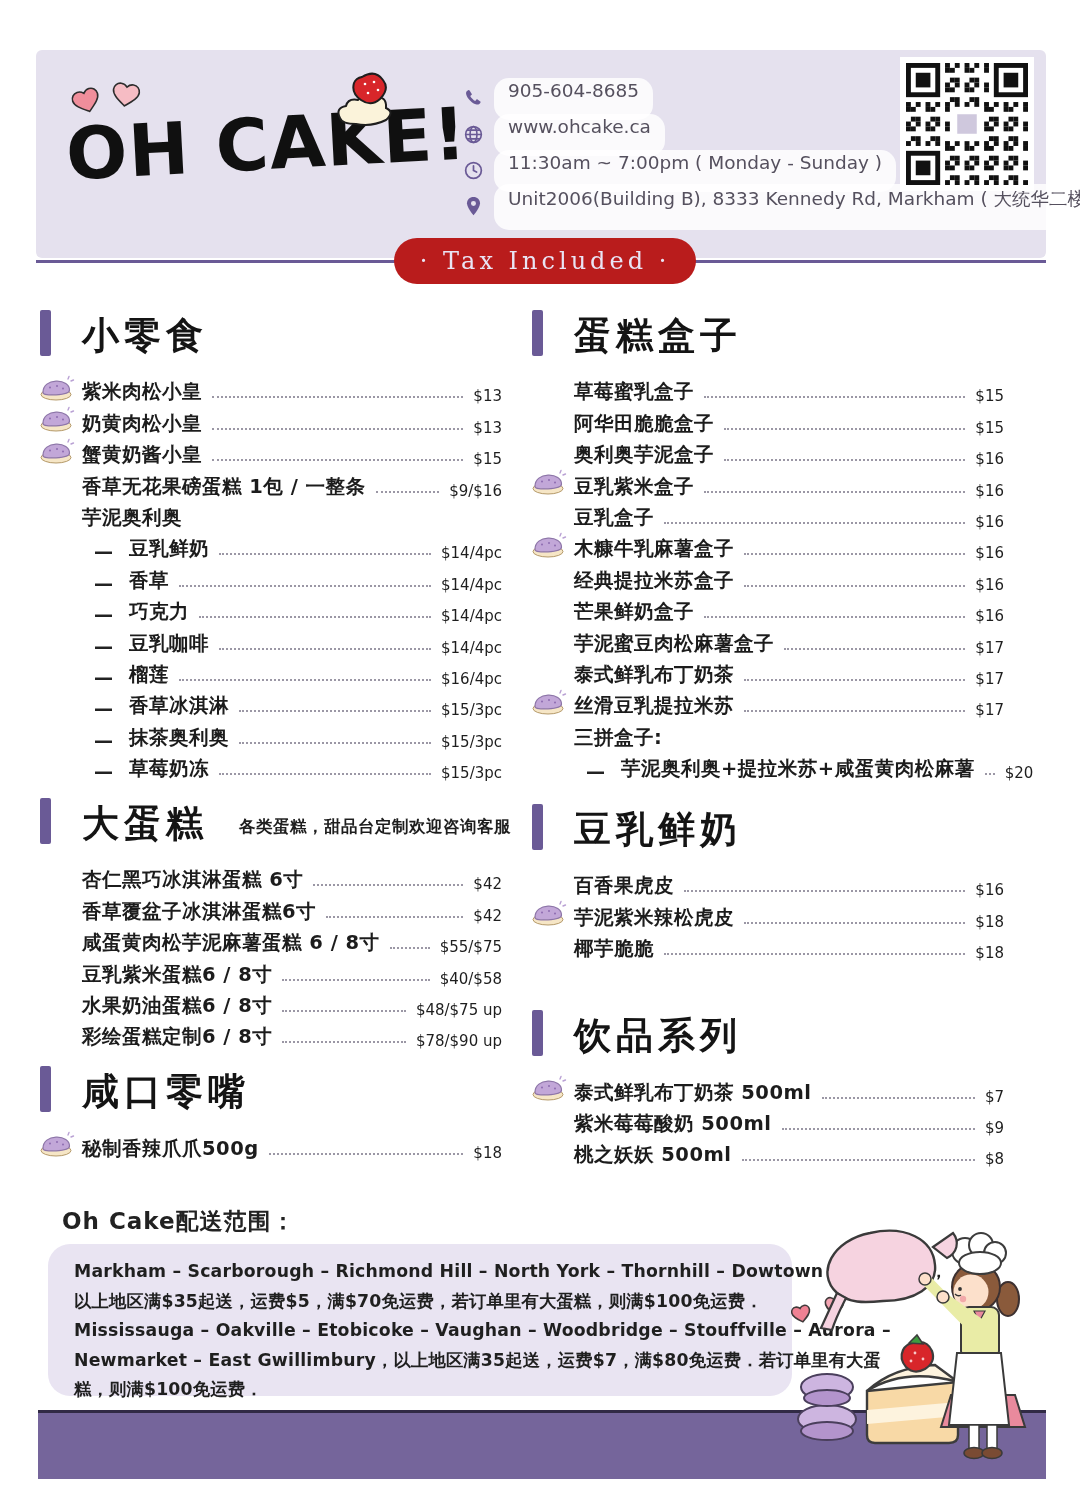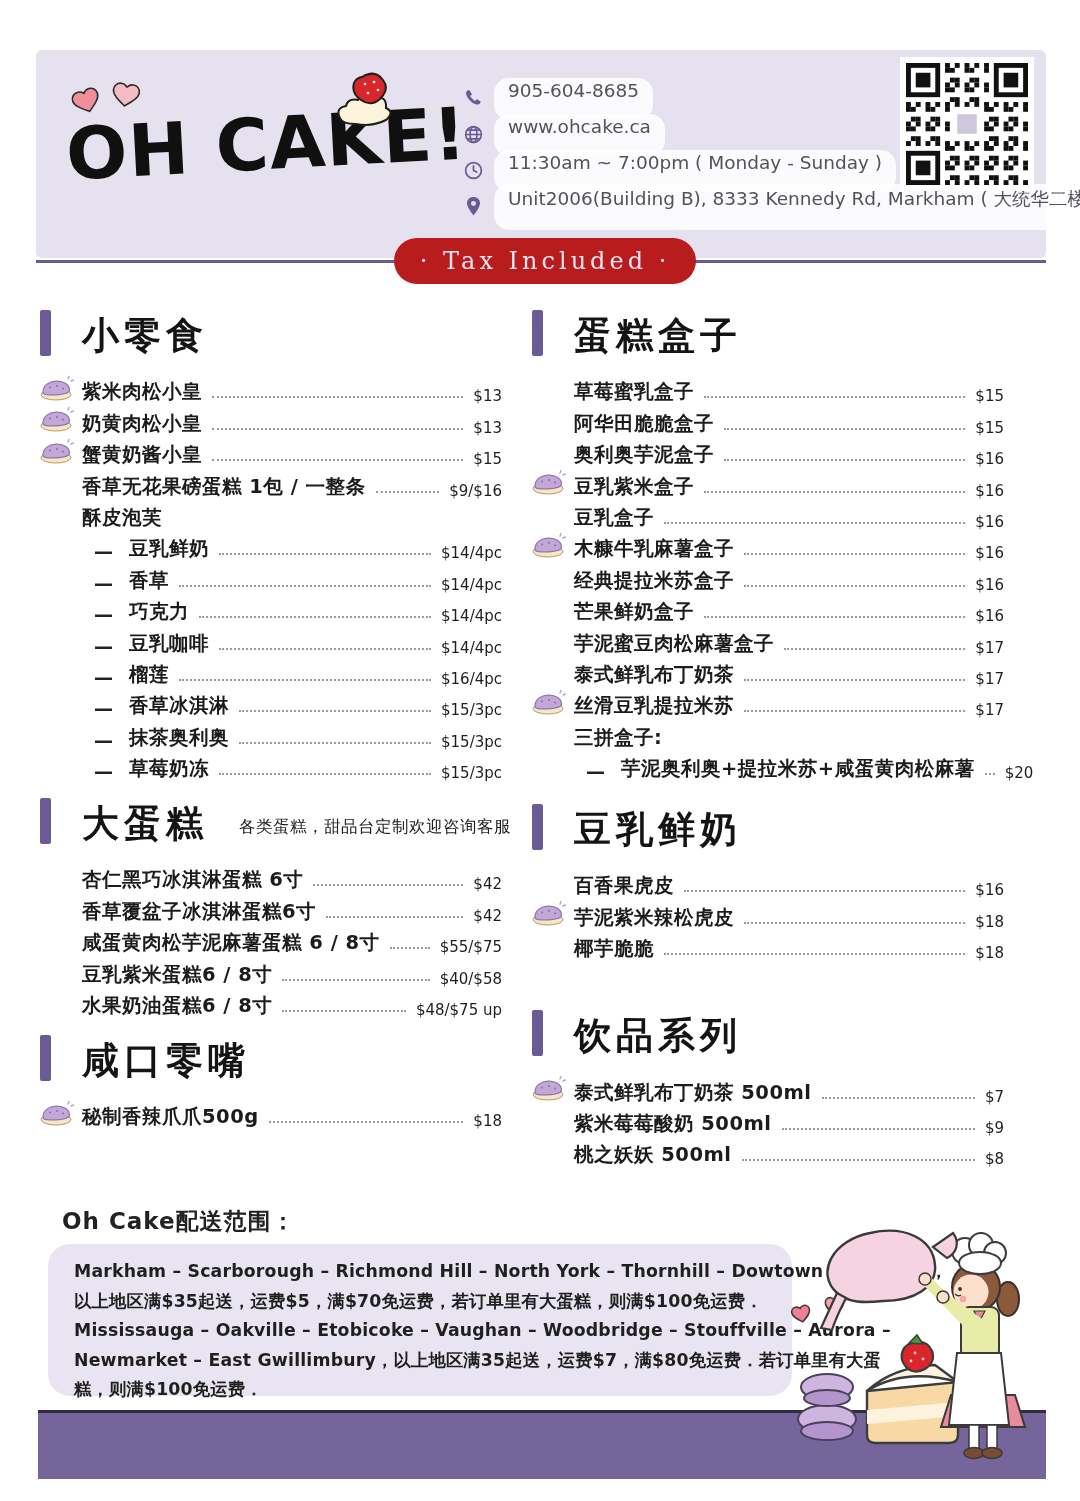--- a/index.html
+++ b/index.html
@@ -28,21 +28,21 @@
       font-size:24px;letter-spacing:4px;display:flex;align-items:center;justify-content:center;z-index:3;}
 
   
   .col{position:absolute;top:300px;}
   .col-left{left:40px;width:462px;}
   .col-right{left:532px;width:472px;}
   .menu-section{margin-top:0;}
   .sec-head{display:flex;align-items:flex-end;gap:31px;margin:10px 0 18px 0;}
   .sec-bar{width:11px;height:46px;background:#6a5a96;border-radius:2px;flex:none;}
   .sec-title{font-size:37px;font-weight:900;letter-spacing:5px;color:#141414;line-height:1;padding-bottom:2px;white-space:nowrap;}
-  .sec-note{font-size:16.5px;font-weight:400;color:#1e1e1e;padding-bottom:6px;letter-spacing:0.5px;white-space:nowrap;text-align:right;}
+  .sec-note{font-size:16.5px;font-weight:700;color:#1e1e1e;padding-bottom:6px;letter-spacing:0.5px;white-space:nowrap;text-align:right;}
   .item{position:relative;display:flex;align-items:flex-end;height:31.4px;padding-left:42px;}
   .item .cicon{position:absolute;left:-2px;top:1px;width:38px;height:26px;}
   .item .cicon svg{width:38px;height:26px;display:block;}
   .dash{font-weight:700;font-size:19px;margin:0 16px 0 12px;flex:none;}
   .iname{font-size:19.5px;font-weight:700;letter-spacing:0.5px;white-space:nowrap;color:#1c1c1c;}
   .leader{flex:1 1 auto;min-width:10px;border-bottom:2.6px dotted #9b97a5;margin:0 10px;
           align-self:flex-end;margin-bottom:7px;}
   .iprice{font-size:15px;font-weight:500;white-space:nowrap;color:#1e1e1e;}
 
   
@@ -341,21 +341,21 @@
             <span class="iname">蟹黄奶酱小皇</span>
             <span class="leader"></span>
             <span class="iprice">$15</span>
           </div>
           <div class="item">
             <span class="iname">香草无花果磅蛋糕 1包 / 一整条</span>
             <span class="leader"></span>
             <span class="iprice">$9/$16</span>
           </div>
           <div class="item subhead">
-            <span class="iname">酥皮泡芙</span>
+            <span class="iname">芋泥奥利奥</span>
           </div>
           <div class="item indent">
             <span class="dash">—</span>
             <span class="iname">豆乳鲜奶</span>
             <span class="leader"></span>
             <span class="iprice">$14/4pc</span>
           </div>
           <div class="item indent">
             <span class="dash">—</span>
             <span class="iname">香草</span>
@@ -424,20 +424,25 @@
           </div>
           <div class="item">
             <span class="iname">豆乳紫米蛋糕6 / 8寸</span>
             <span class="leader"></span>
             <span class="iprice">$40/$58</span>
           </div>
           <div class="item">
             <span class="iname">水果奶油蛋糕6 / 8寸</span>
             <span class="leader"></span>
             <span class="iprice">$48/$75 up</span>
+          </div>
+          <div class="item">
+            <span class="iname">彩绘蛋糕定制6 / 8寸</span>
+            <span class="leader"></span>
+            <span class="iprice">$78/$90 up</span>
           </div>
         </div>
       </section>
       <section class="menu-section" style="margin-top: 16px;">
         <div class="sec-head">
           <span class="sec-bar"></span>
           <span class="sec-title">咸口零嘴</span>
         </div>
         <div>
           <div class="item">

